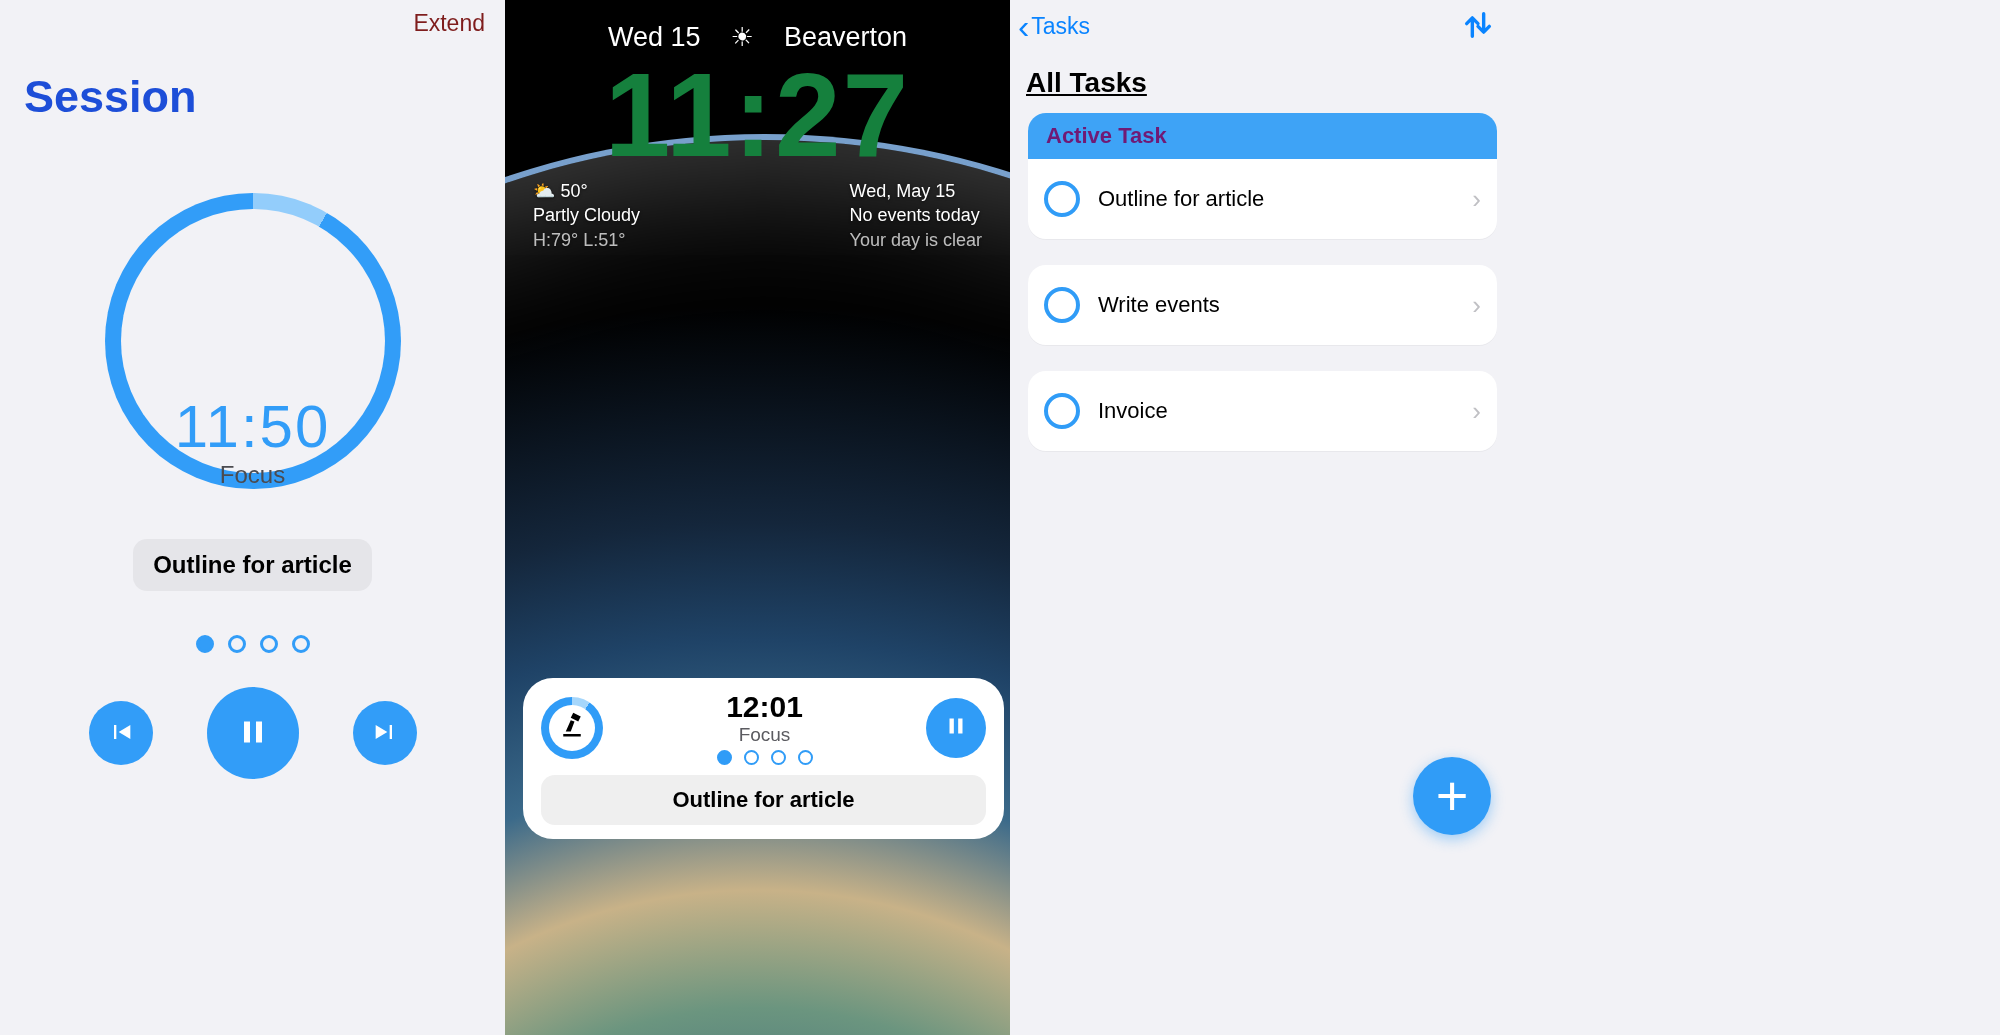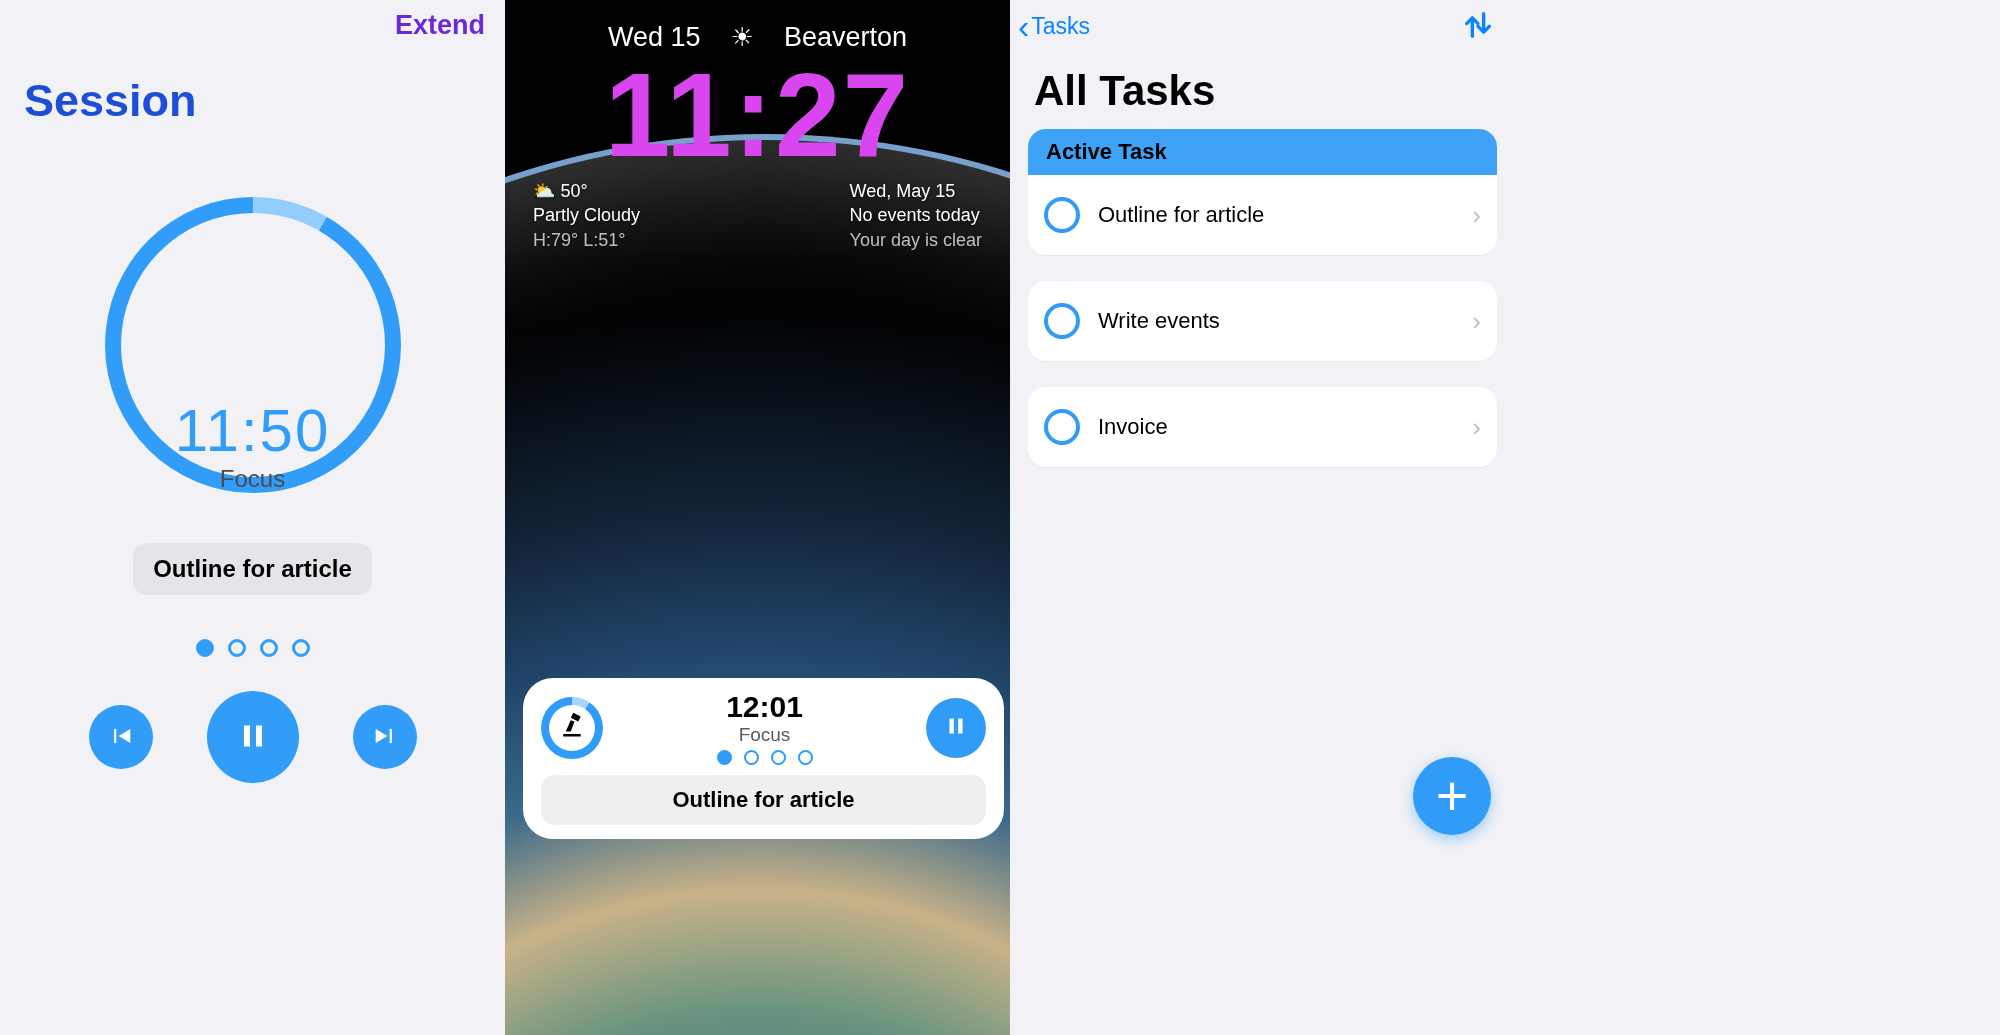--- a/index.html
+++ b/index.html
@@ -25,23 +25,23 @@
   .pane-session {
     width: 505px;
     background: #f2f2f6;
   }
   .session-top {
     display: flex;
     justify-content: flex-end;
     padding: 10px 20px 4px 20px;
   }
   .extend-link {
-    color: #6d28d9;
-    font-size: 27px;
-    font-weight: 700;
+    color: #7f1d1d;
+    font-size: 23px;
+    font-weight: 400;
     background: none; border: none; cursor: pointer;
   }
   .session-title {
     font-size: 45px;
     font-weight: 700;
     padding: 30px 24px 10px 24px;
     color: #1d4ed8;
   }
   .ring-wrap {
     display:flex;
@@ -163,21 +163,21 @@
   .sun-icon {
     font-size: 26px;
   }
   .lock-clock {
     position:relative;
     text-align:center;
     font-size: 118px;
     font-weight: 800;
     letter-spacing: 2px;
     margin-top: -6px;
-    color:#d946ef;
+    color:#15803d;
   }
   .lock-widgets {
     position:relative;
     display:flex;
     justify-content:space-between;
     padding: 0 28px;
     margin-top: -4px;
     font-size: 18px;
     line-height: 1.35;
     text-shadow: 0 1px 3px rgba(0,0,0,.6);
@@ -243,34 +243,35 @@
     padding: 8px 20px 2px 8px;
   }
   .back-btn {
     display:flex; align-items:center; gap:2px;
     color:#0a84ff; font-size:23px;
     background:none; border:none; cursor:pointer;
   }
   .back-btn .chev { font-size: 34px; line-height: 0.6; font-weight:300; }
   .sort-btn { background:none; border:none; cursor:pointer; color:#0a84ff; }
   .tasks-title {
-    font-size: 42px;
+    font-size: 28px;
     font-weight: 700;
-    padding: 20px 24px 14px 24px;
+    padding: 20px 24px 14px 16px;
+    text-decoration: underline;
   }
   .task-card {
     margin: 0 18px 26px 18px;
     background:#fff;
     border-radius: 18px;
     overflow:hidden;
     box-shadow: 0 1px 0 rgba(0,0,0,.04);
   }
   .card-header {
     background:#3ea3f6;
-    color:#000000;
+    color:#701a75;
     font-size: 22px;
     font-weight: 600;
     padding: 10px 18px;
   }
   .task-row {
     display:flex;
     align-items:center;
     padding: 22px 16px;
     gap: 18px;
     cursor:pointer;

